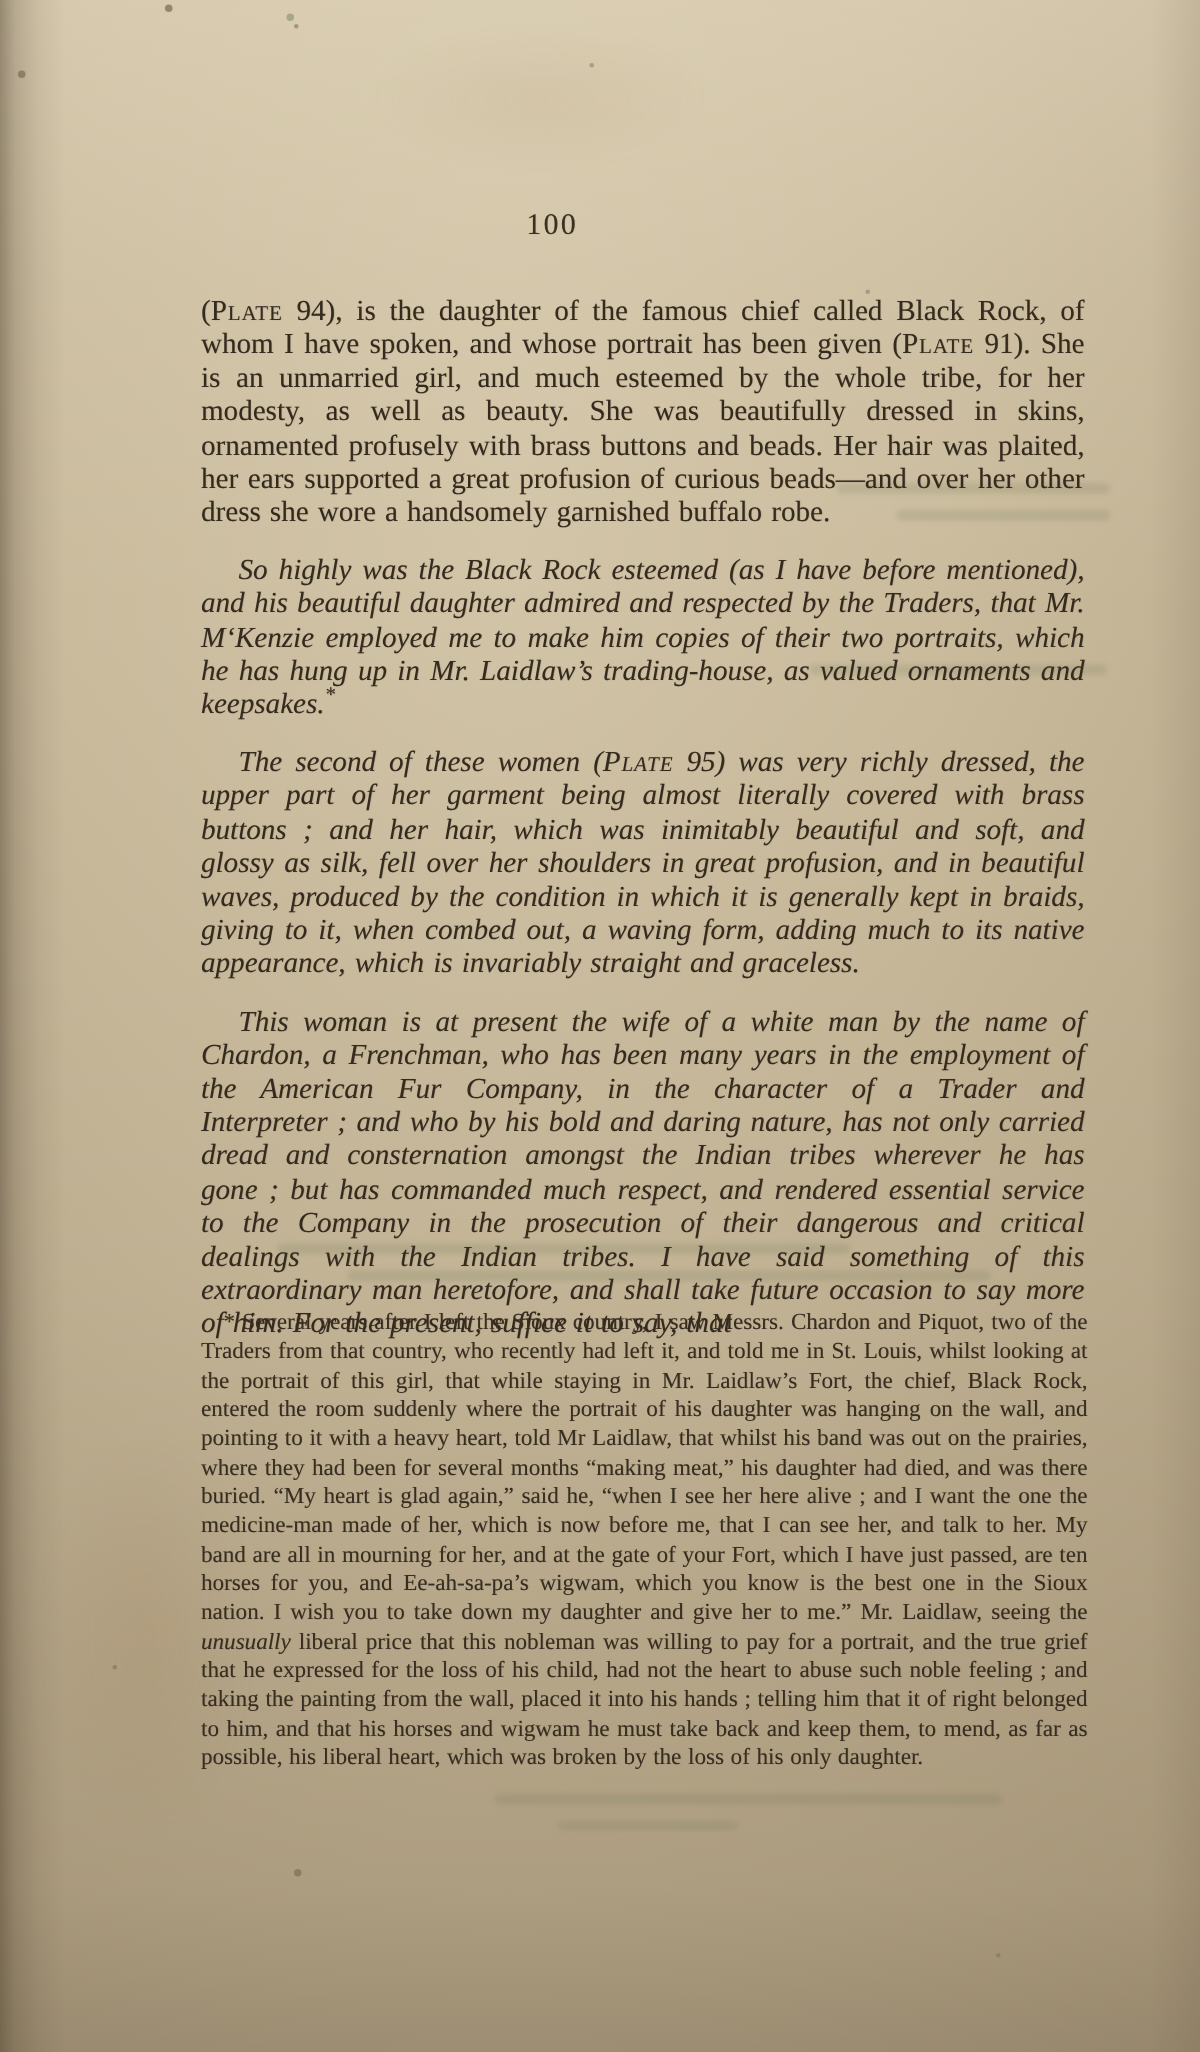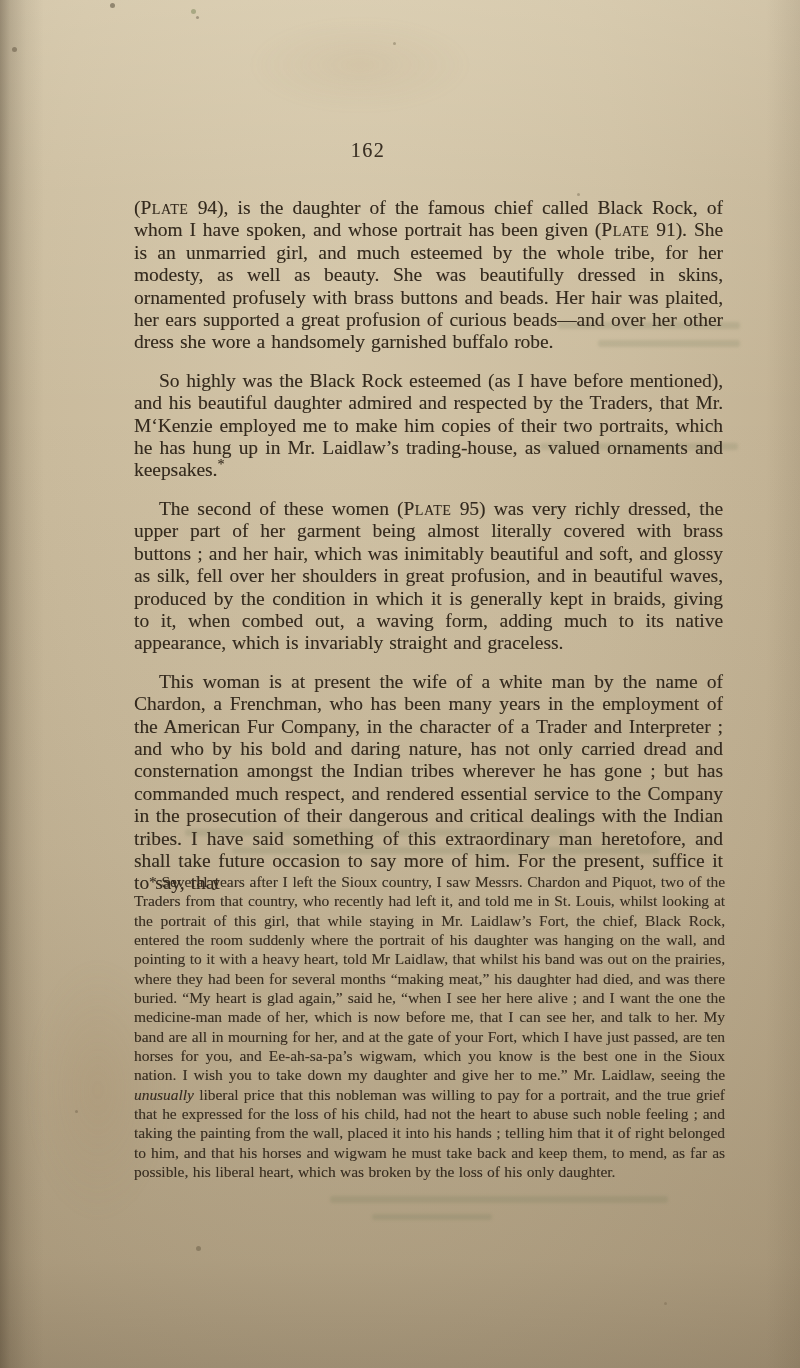--- a/index.html
+++ b/index.html
@@ -32,21 +32,21 @@
     position: absolute;
     left: 118px; top: 181px; width: 621px;
     font-size: 19.4px;
     line-height: 22.4px;
     text-align: justify;
     word-spacing: 1.2px;
     color: #342a1e;
     text-shadow: 0.3px 0.3px 0.6px rgba(40,30,18,0.30);
   }
   .text-block p { margin: 16px; padding: 0; }
-  .text-block p.indent { text-indent: 25px; }
+  .text-block p.indent { text-indent: 25px; font-style: italic; }
   .footnote-block {
     position: absolute;
     left: 118px; top: 856px; width: 623px;
     font-size: 15.4px;
     line-height: 19.35px;
     text-align: justify;
     word-spacing: 0.6px;
     color: #372d21;
     text-shadow: 0.25px 0.25px 0.5px rgba(40,30,18,0.30);
   }
@@ -104,21 +104,21 @@
   <div class="speckles"></div>
 
   <div class="ghost g1"></div>
   <div class="ghost g2"></div>
   <div class="ghost g3"></div>
   <div class="ghost g4"></div>
   <div class="ghost g5"></div>
   <div class="ghost g6"></div>
   <div class="ghost g7"></div>
 
-  <div class="page-number">162</div>
+  <div class="page-number">100</div>
 
   <main class="text-block">
       <p class="">(<span class="smallcaps">Plate</span> 94), is the daughter of the famous chief called Black Rock, of whom I have spoken, and whose portrait has been given (<span class="smallcaps">Plate</span> 91).  She is an unmarried girl, and much esteemed by the whole tribe, for her modesty, as well as beauty.  She was beautifully dressed in skins, ornamented profusely with brass buttons and beads.  Her hair was plaited, her ears supported a great profusion of curious beads—and over her other dress she wore a handsomely garnished buffalo robe.</p>
       <p class="indent">So highly was the Black Rock esteemed (as I have before mentioned), and his beautiful daughter admired and respected by the Traders, that Mr. M‘Kenzie employed me to make him copies of their two portraits, which he has hung up in Mr. Laidlaw’s trading-house, as valued ornaments and keepsakes.<sup>*</sup></p>
       <p class="indent">The second of these women (<span class="smallcaps">Plate</span> 95) was very richly dressed, the upper part of her garment being almost literally covered with brass buttons&nbsp;; and her hair, which was inimitably beautiful and soft, and glossy as silk, fell over her shoulders in great profusion, and in beautiful waves, produced by the condition in which it is generally kept in braids, giving to it, when combed out, a waving form, adding much to its native appearance, which is invariably straight and graceless.</p>
       <p class="indent">This woman is at present the wife of a white man by the name of Chardon, a Frenchman, who has been many years in the employment of the American Fur Company, in the character of a Trader and Interpreter&nbsp;; and who by his bold and daring nature, has not only carried dread and consternation amongst the Indian tribes wherever he has gone&nbsp;; but has commanded much respect, and rendered essential service to the Company in the prosecution of their dangerous and critical dealings with the Indian tribes.  I have said something of this extraordinary man heretofore, and shall take future occasion to say more of him.  For the present, suffice it to say, that</p>
     </main>
 
   <section class="footnote-block">
       <p>* Several years after I left the Sioux country, I saw Messrs. Chardon and Piquot, two of the Traders from that country, who recently had left it, and told me in St. Louis, whilst looking at the portrait of this girl, that while staying in Mr. Laidlaw’s Fort, the chief, Black Rock, entered the room suddenly where the portrait of his daughter was hanging on the wall, and pointing to it with a heavy heart, told Mr Laidlaw, that whilst his band was out on the prairies, where they had been for several months “making meat,” his daughter had died, and was there buried.  “My heart is glad again,” said he, “when I see her here alive&nbsp;; and I want the one the medicine-man made of her, which is now before me, that I can see her, and talk to her.  My band are all in mourning for her, and at the gate of your Fort, which I have just passed, are ten horses for you, and Ee-ah-sa-pa’s wigwam, which you know is the best one in the Sioux nation.  I wish you to take down my daughter and give her to me.”  Mr. Laidlaw, seeing the <span class="italic">unusually</span> liberal price that this nobleman was willing to pay for a portrait, and the true grief that he expressed for the loss of his child, had not the heart to abuse such noble feeling&nbsp;; and taking the painting from the wall, placed it into his hands&nbsp;; telling him that it of right belonged to him, and that his horses and wigwam he must take back and keep them, to mend, as far as possible, his liberal heart, which was broken by the loss of his only daughter.</p>

